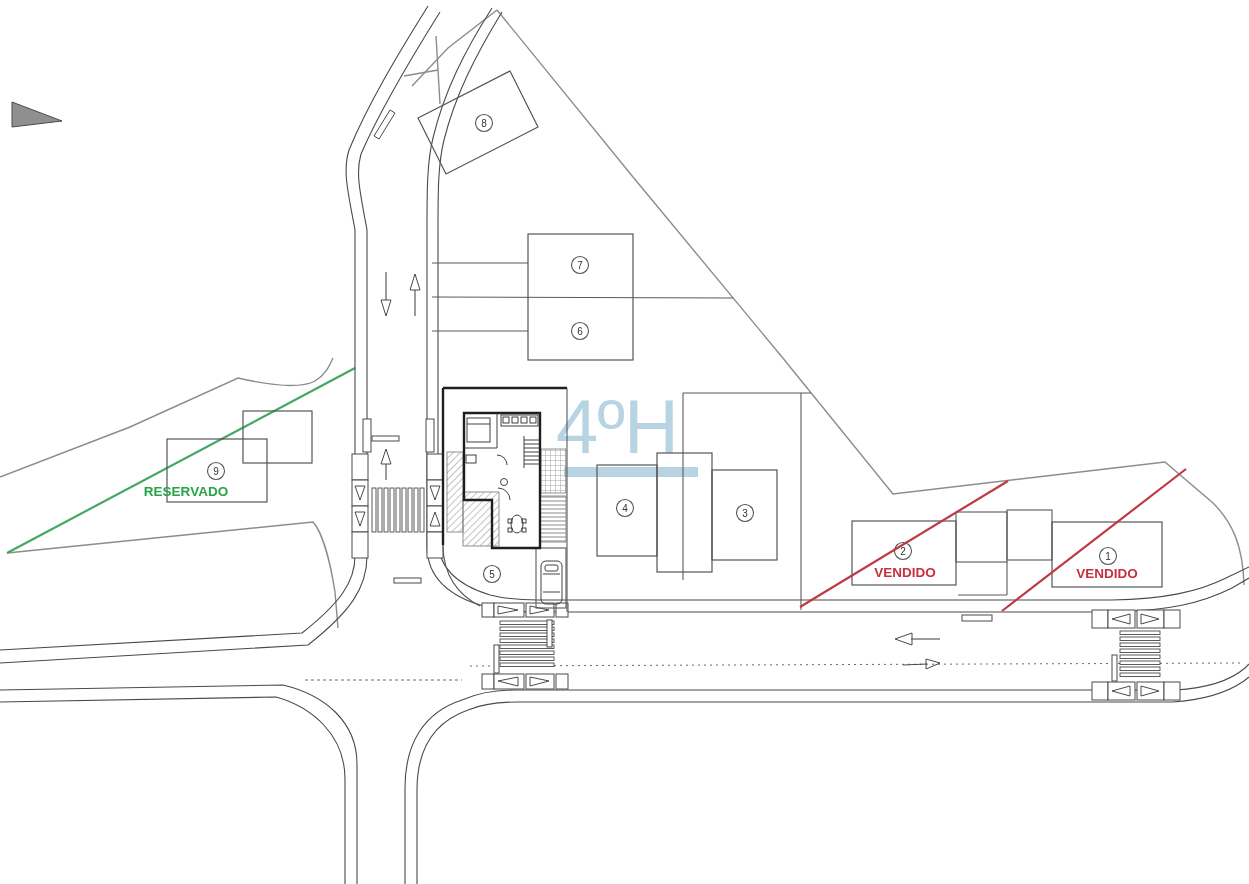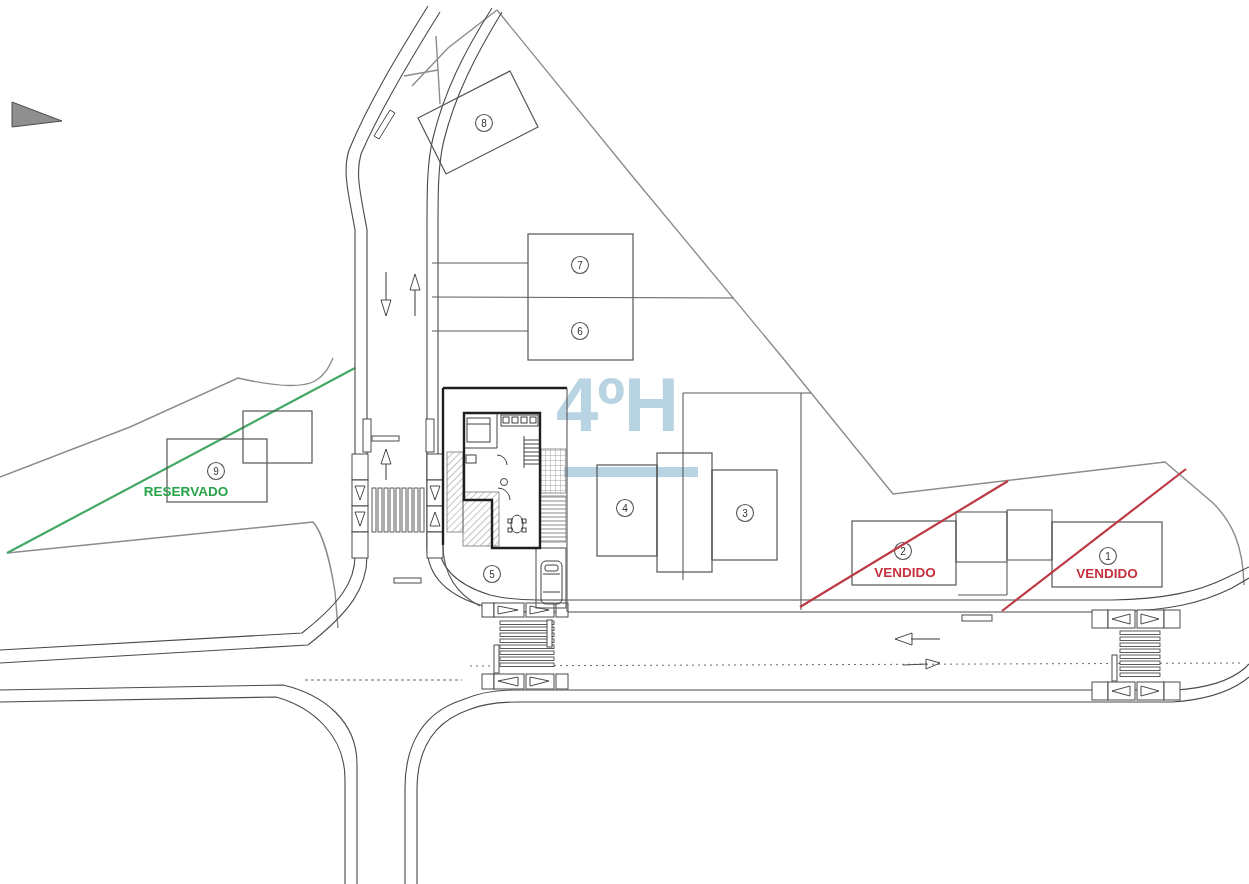--- a/index.html
+++ b/index.html
@@ -1,18 +1,18 @@
 <!DOCTYPE html>
 <html><head>
 <meta charset="utf-8">
 <style>
   html,body{margin:0;padding:0;background:#fff;}
   #stage{position:relative;width:1249px;height:884px;background:#ffffff;overflow:hidden;
          font-family:"Liberation Sans", sans-serif;}
-  #watermark{position:absolute;left:556px;top:367px;z-index:0;font-weight:bold;
+  #watermark{position:absolute;left:556px;top:389px;z-index:0;font-weight:normal;
              font-size:76px;line-height:1;letter-spacing:-1px;user-select:none;}
   #watermark-underline{position:absolute;left:564px;top:467px;width:134px;height:10px;z-index:0;}
   svg{position:absolute;left:0;top:0;z-index:1;}
   .ln{fill:none;stroke:#4a4a4a;stroke-width:1.1;}
   .thin{fill:none;stroke:#6a6a6a;stroke-width:1;}
   .bnd{fill:none;stroke:#8c8c8c;stroke-width:1.4;}
   .plot{fill:none;stroke:#5a5a5a;stroke-width:1.1;}
   .bldg{fill:#ffffff;fill-opacity:0;stroke:#555;stroke-width:1.2;}
   .wall{fill:none;stroke:#1e1e1e;stroke-width:2.4;}
   .det{fill:none;stroke:#2c2c2c;stroke-width:0.9;}

